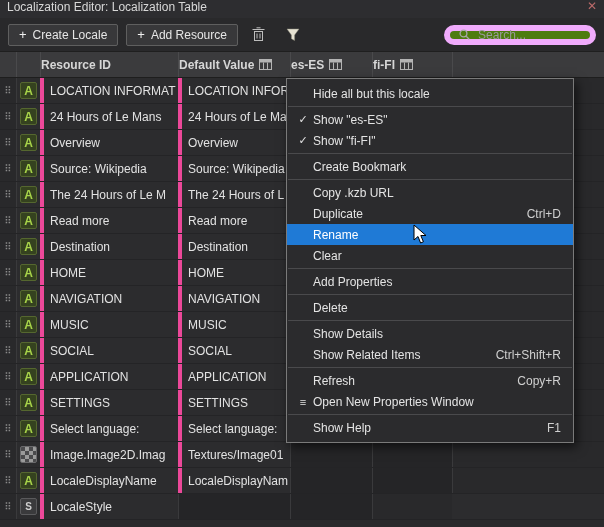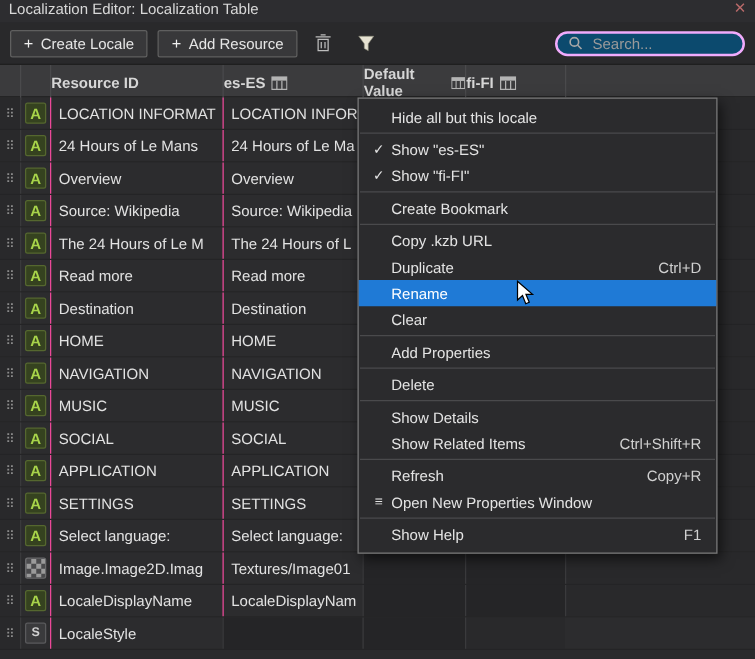--- a/index.html
+++ b/index.html
@@ -26,21 +26,21 @@
     background:#38383a; border:1px solid #5f5f5f; border-radius:2px;
     padding:0 10px; color:#e6e6e6; font-size:12px;
   }
   .tb-btn .plus { font-size:13px; color:#f0f0f0; }
   .icon-btn {
     width:26px; height:22px; display:flex; align-items:center; justify-content:center;
     background:transparent; border:none;
   }
   .searchbox {
     margin-left:auto; width:152px; height:20px; display:flex; align-items:center; gap:6px;
-    background:#0c4a6e; border:2px solid #f0abfc; border-radius:10px; padding:0 9px;
+    background:#4d7c0f; border:6px solid #f0abfc; border-radius:10px; padding:0 9px;
   }
   .searchbox input {
     flex:1; min-width:0; background:transparent; border:none; outline:none;
     color:#cccccc; font-size:12px; font-family:"Liberation Sans",sans-serif;
   }
   .searchbox input::placeholder { color:#9a9a9a; }
   
   .grid-row {
     display:grid;
     grid-template-columns:16px 24px 138px 112px 82px 80px 1fr;
@@ -52,21 +52,21 @@
   }
   .thead .hcell {
     display:flex; align-items:center; justify-content:flex-start; gap:5px;
     border-left:1px solid #4a4a4c; height:100%;
   }
   .thead .hcell:first-child { border-left:none; }
   .tbody .row { height:26px; background:#2c2c2e; border-bottom:1px solid #242426; }
   .cell { display:flex; align-items:center; overflow:hidden; white-space:nowrap; height:100%; }
   .handle-cell { justify-content:center; background:#29292b; color:#8a8a8a; font-size:10px; }
   .typeicon-cell { justify-content:center; border-left:1px solid #3a3a3c; }
-  .text-cell { padding:0 6px; border-left:1px solid #ec4899; color:#e2e2e2; }
+  .text-cell { padding:0 6px; border-left:4px solid #ec4899; color:#e2e2e2; }
   .locale-cell { background:#252527; border-left:1px solid #3a3a3c; }
   .filler-cell { background:#29292b; border-left:1px solid #3a3a3c; }
   .type-icon {
     width:17px; height:17px; display:flex; align-items:center; justify-content:center;
     border-radius:2px; font-weight:bold; font-size:12px;
   }
   .icon-text  { background:#35421f; color:#a8d44a; border:1px solid #55672f; }
   .icon-image {
     border:1px solid #6a6a6c;
     background:repeating-conic-gradient(#9a9a9a 0% 25%, #4a4a4c 0% 50%);
@@ -128,30 +128,30 @@
   </div>
 </div>
 
 <div class="thead grid-row">
   <div class="hcell"></div>
   <div class="hcell"></div>
   <div class="hcell">
     <span>Resource ID</span>
   </div>
   <div class="hcell">
-    <span>es-ES</span>
+    <span>Default Value</span>
     <svg width="13" height="11" viewBox="0 0 13 11">
       <rect x="0.5" y="0.5" width="12" height="10" fill="none" stroke="#b4b4b4"></rect>
       <rect x="0.5" y="0.5" width="12" height="3" fill="#b4b4b4"></rect>
       <line x1="4.5" y1="3.5" x2="4.5" y2="10.5" stroke="#b4b4b4"></line>
       <line x1="8.5" y1="3.5" x2="8.5" y2="10.5" stroke="#b4b4b4"></line>
     </svg>
   </div>
   <div class="hcell">
-    <span>Default Value</span>
+    <span>es-ES</span>
     <svg width="13" height="11" viewBox="0 0 13 11">
       <rect x="0.5" y="0.5" width="12" height="10" fill="none" stroke="#b4b4b4"></rect>
       <rect x="0.5" y="0.5" width="12" height="3" fill="#b4b4b4"></rect>
       <line x1="4.5" y1="3.5" x2="4.5" y2="10.5" stroke="#b4b4b4"></line>
       <line x1="8.5" y1="3.5" x2="8.5" y2="10.5" stroke="#b4b4b4"></line>
     </svg>
   </div>
   <div class="hcell">
     <span>fi-FI</span>
     <svg width="13" height="11" viewBox="0 0 13 11">

